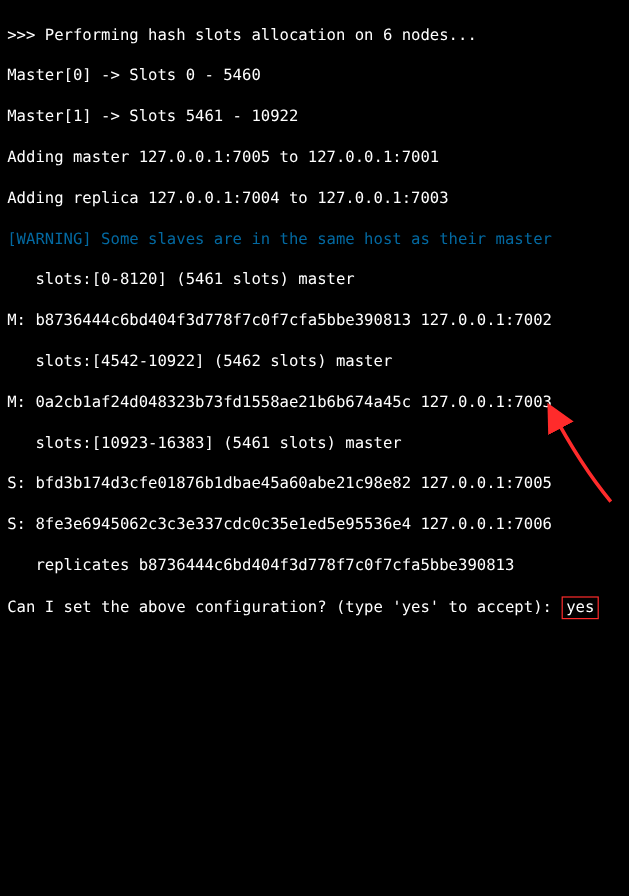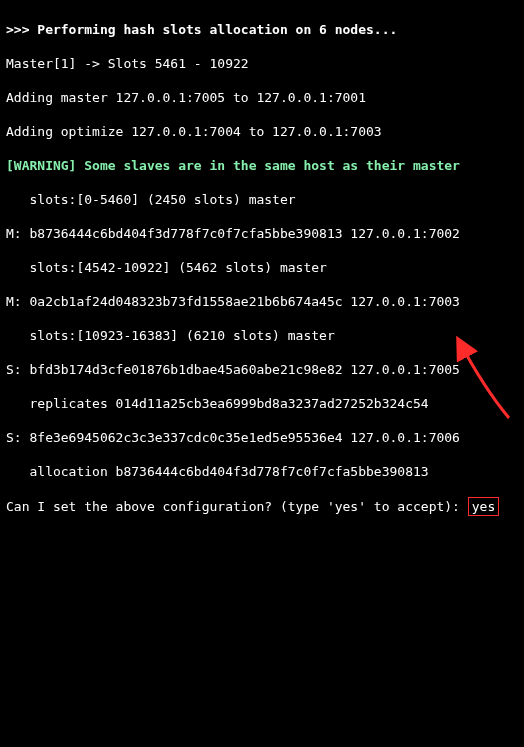--- a/index.html
+++ b/index.html
@@ -1,40 +1,40 @@
 <!DOCTYPE html>
 <html><head>
 <meta charset="utf-8">
 <style>
   html,body{margin:0;padding:0;background:#000;color:#fff;font-family:Consolas,Menlo,"DejaVu Sans Mono",monospace;font-size:13px;line-height:17px;width:524px;height:747px;overflow:hidden}
   .term{padding:4px 6px;white-space:pre;position:relative}
   .ln{display:block}
-  .b{font-weight:bold}
-  .y{color:#86efac}
+  .b{font-weight:normal}
+  .y{color:#0369a1}
   .yes-box{display:inline-block;border:1px solid #ff2b2b;padding:0 3px;color:#fff}
   .arrow{position:absolute;left:454px;top:333px;pointer-events:none;color:#ff2b2b}
 </style>
 </head>
 <body>
 
 <div class="term">
 <span class="ln b">&gt;&gt;&gt; Performing hash slots allocation on 6 nodes...</span>
+<span class="ln">Master[0] -&gt; Slots 0 - 5460</span>
 <span class="ln">Master[1] -&gt; Slots 5461 - 10922</span>
 <span class="ln">Adding master 127.0.0.1:7005 to 127.0.0.1:7001</span>
-<span class="ln">Adding optimize 127.0.0.1:7004 to 127.0.0.1:7003</span>
+<span class="ln">Adding replica 127.0.0.1:7004 to 127.0.0.1:7003</span>
 <span class="ln b y">[WARNING] Some slaves are in the same host as their master</span>
-<span class="ln">   slots:[0-5460] (2450 slots) master</span>
+<span class="ln">   slots:[0-8120] (5461 slots) master</span>
 <span class="ln">M: b8736444c6bd404f3d778f7c0f7cfa5bbe390813 127.0.0.1:7002</span>
 <span class="ln">   slots:[4542-10922] (5462 slots) master</span>
 <span class="ln">M: 0a2cb1af24d048323b73fd1558ae21b6b674a45c 127.0.0.1:7003</span>
-<span class="ln">   slots:[10923-16383] (6210 slots) master</span>
+<span class="ln">   slots:[10923-16383] (5461 slots) master</span>
 <span class="ln">S: bfd3b174d3cfe01876b1dbae45a60abe21c98e82 127.0.0.1:7005</span>
-<span class="ln">   replicates 014d11a25cb3ea6999bd8a3237ad27252b324c54</span>
 <span class="ln">S: 8fe3e6945062c3c3e337cdc0c35e1ed5e95536e4 127.0.0.1:7006</span>
-<span class="ln">   allocation b8736444c6bd404f3d778f7c0f7cfa5bbe390813</span>
+<span class="ln">   replicates b8736444c6bd404f3d778f7c0f7cfa5bbe390813</span>
 <span class="ln"><span>Can I set the above configuration? (type 'yes' to accept): </span><span class="yes-box">yes</span></span>
 
 
 
 
 
 
 
 
 

